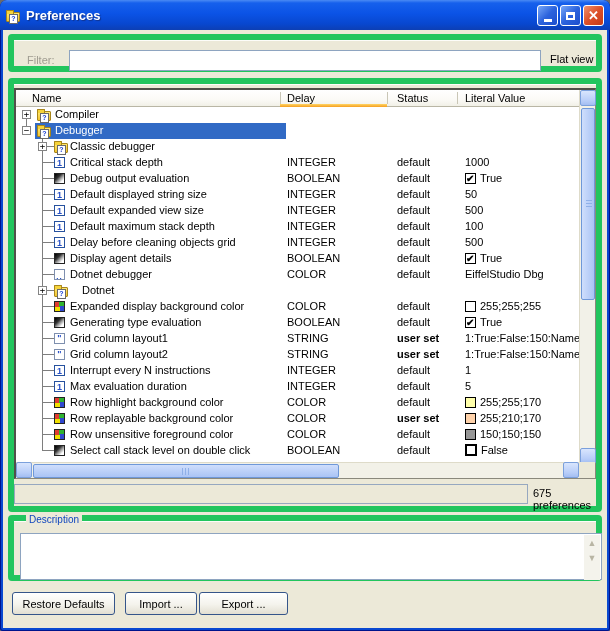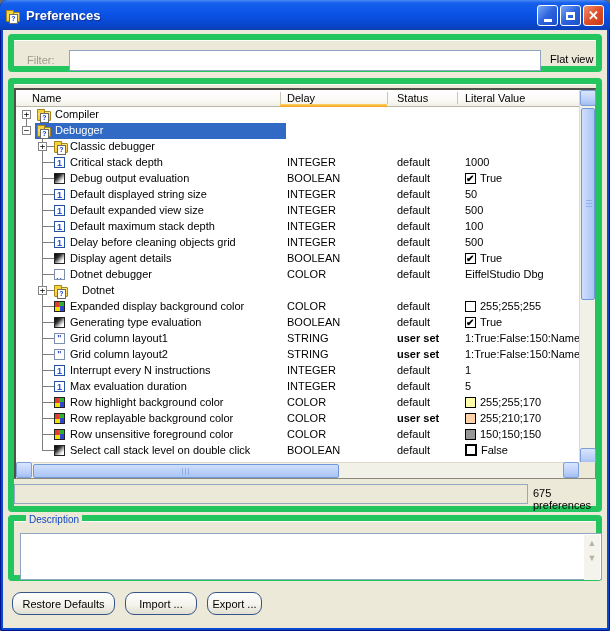--- a/index.html
+++ b/index.html
@@ -102,21 +102,21 @@
   .status-field{position:absolute;left:11px;top:454px;width:514px;height:20px;background:#ECE9D8;
     border:1px solid #96a8c0;}
   .status-count{position:absolute;left:530px;top:457px;font-size:11px;color:#000;}
 
   .desc-group{left:5px;top:485px;width:594px;height:66px;}
   .desc-label{position:absolute;left:12px;top:-7px;background:#ECE9D8;padding:0 3px;font-size:10px;color:#1046be;}
   .desc-area{position:absolute;left:6px;top:12px;width:582px;height:47px;background:#fff;border:1px solid #8ea4c0;}
   .desc-arrows{position:absolute;right:1px;top:1px;width:16px;height:45px;background:#f4f3ec;}
   .desc-arrow{height:15px;display:flex;align-items:center;justify-content:center;color:#b8b5a4;font-size:9px;}
 
-  .btn{position:absolute;top:562px;height:23px;border:1px solid #35558a;border-radius:9px;
+  .btn{position:absolute;top:562px;height:23px;border:1px solid #35558a;border-radius:3px;
     background:linear-gradient(180deg,#ffffff 0%,#f4f3ec 55%,#e2dfd2 100%);
     font-size:11px;font-family:"Liberation Sans",sans-serif;color:#000;
     display:flex;align-items:center;justify-content:center;cursor:default;}
 </style>
 </head>
 <body>
 
 <div class="window">
   <div class="titlebar">
     <span class="icon icon-folder" style="position:relative;top:2px;"></span>
@@ -402,15 +402,15 @@
       <div class="desc-area">
         <div class="desc-arrows">
           <div class="desc-arrow">▲</div>
           <div class="desc-arrow">▼</div>
         </div>
       </div>
     </div>
 
     <div class="btn" style="left:9px;width:103px;">Restore Defaults</div>
     <div class="btn" style="left:122px;width:72px;">Import ...</div>
-    <div class="btn" style="left:204px;width:55px;">Export ...</div>
+    <div class="btn" style="left:196px;width:89px;">Export ...</div>
   </div>
 </div>
 
 </body></html>

